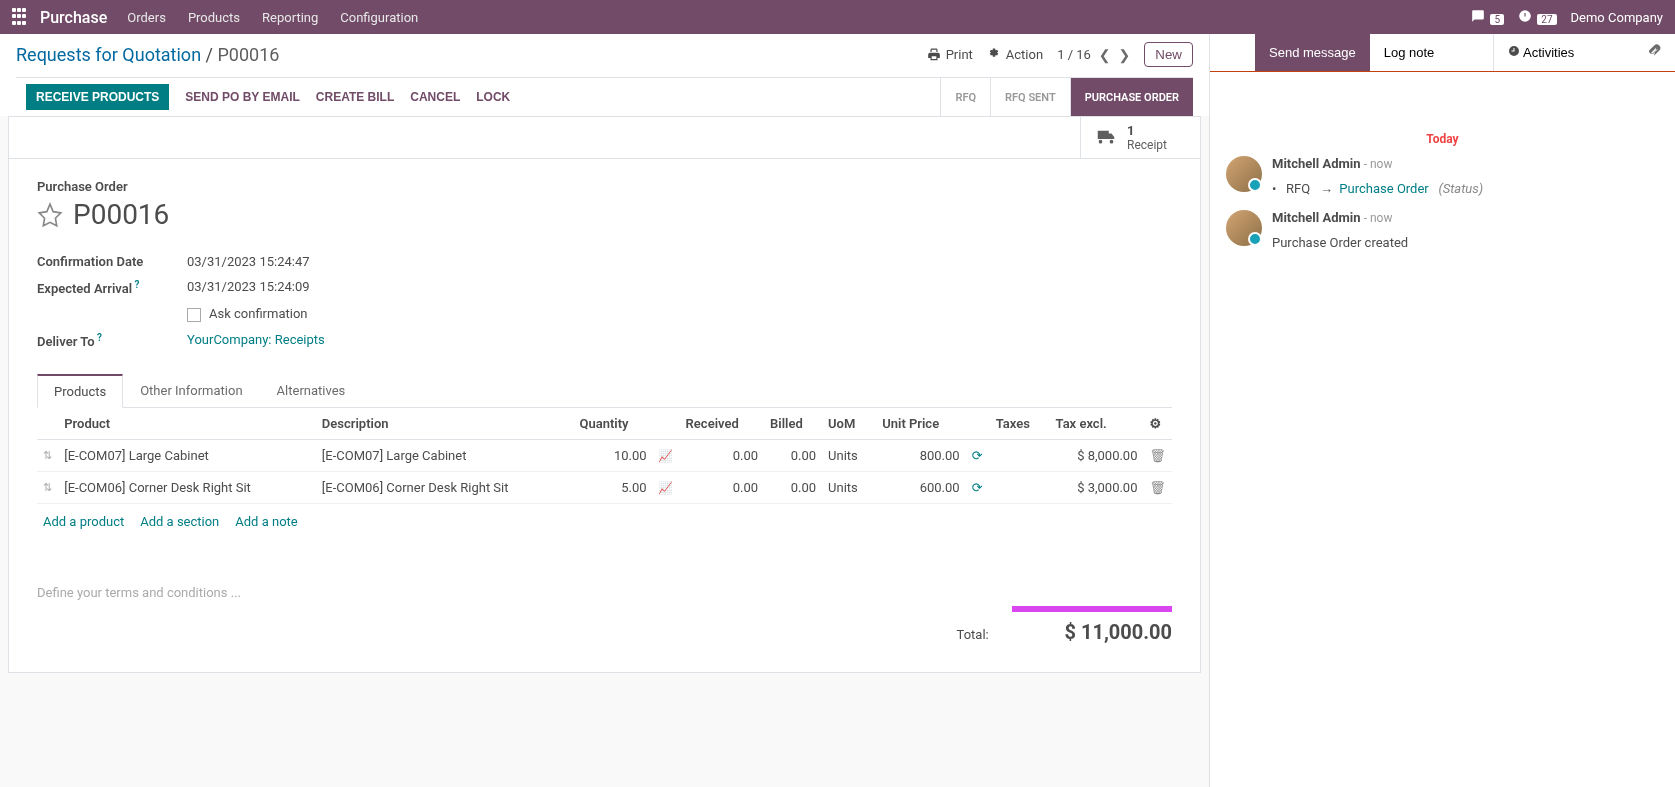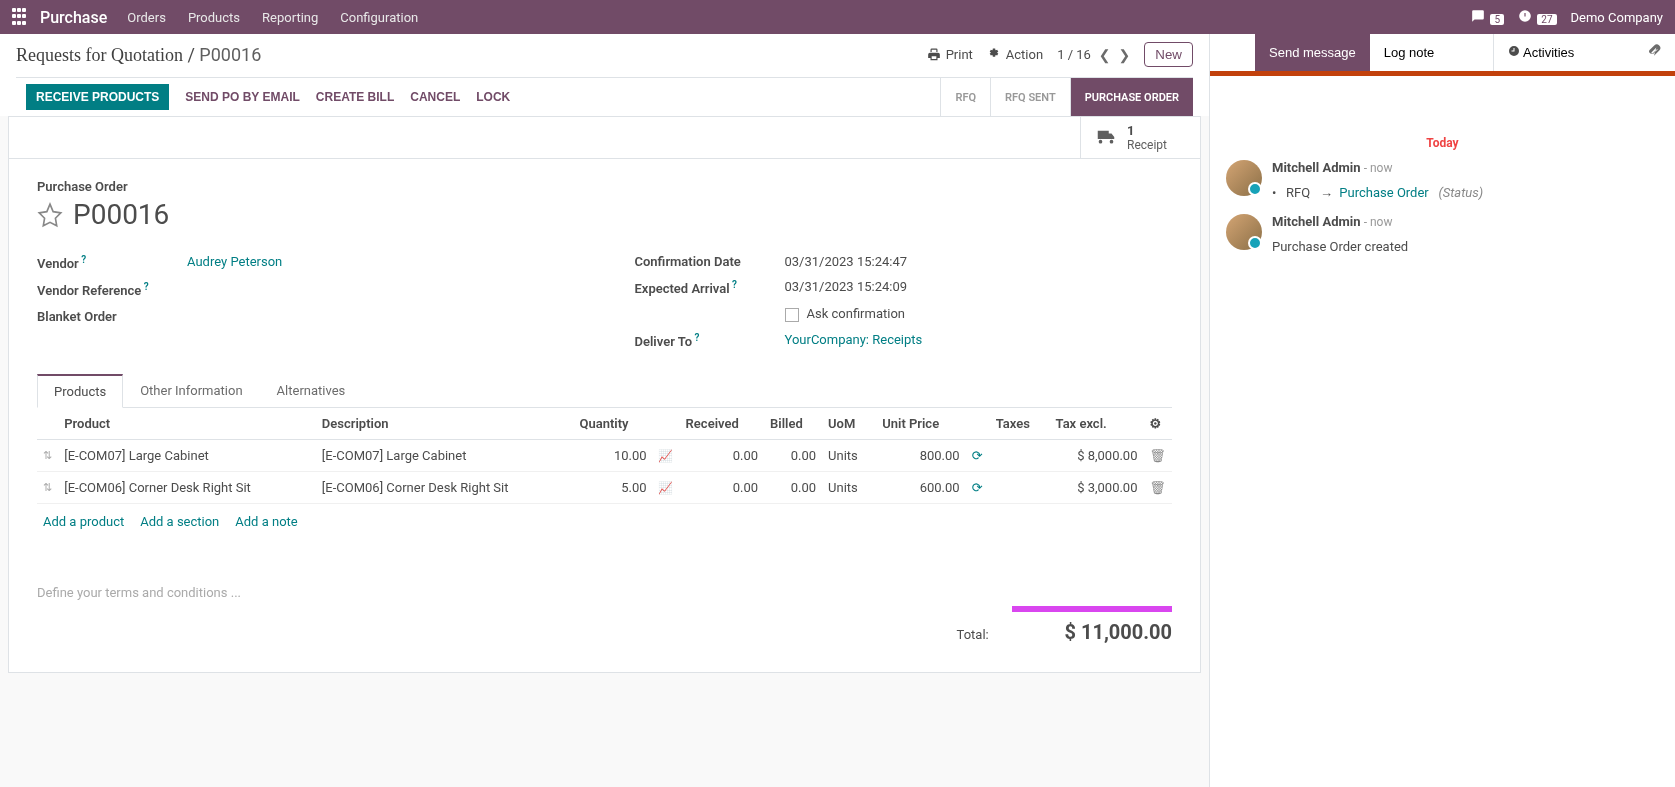--- a/index.html
+++ b/index.html
@@ -14,21 +14,21 @@
 .badge-light { background: #fff; color:#714b67; font-size: 10px; padding: 0 4px; border-radius: 2px; margin-left:2px;}
 .icon-sm { width:14px; height:14px; fill:#fff; }
 
 .main-layout { display: flex; }
 .left-panel { flex: 1; min-width: 0; }
 .right-panel { width: 466px; border-left: 1px solid #dee2e6; background: #fff; min-height: calc(100vh - 34px); }
 
 .control-panel { padding: 8px 16px 0; background: #fff; }
 .breadcrumb-row { display: flex; align-items: center; margin-bottom: 10px; }
 .breadcrumb { font-size: 18px; }
-.breadcrumb a { color: #404040; text-decoration: none; font-family: Liberation Serif, serif; }
+.breadcrumb a { color: #0369a1; text-decoration: none; }
 .breadcrumb .active { color: #5f5f5f; }
 .cp-right { margin-left: auto; display: flex; align-items: center; gap: 14px; font-size: 13px; }
 .cp-btn { color: #4c4c4c; cursor: pointer; display:inline-flex; align-items:center; gap:5px; }
 .pager { display: flex; align-items: flex-start; gap: 8px; }
 .pager-nav { font-size: 14px; color:#6c6c6c; cursor:pointer; }
 .btn-new { border: 1px solid #714b67; color: #714b67; background:#fff; padding: 4px 10px; border-radius: 4px; font-weight: 500; cursor:pointer; }
 
 .actionbar { display: flex; align-items: stretch; border-top: 1px solid #dee2e6; }
 .actionbar .btns { display: flex; gap: 16px; align-items: center; padding: 6px 10px; }
 .btn-primary { background: #017e84; color:#fff; border:none; padding: 6px 10px; font-weight:600; font-size:12px; cursor:pointer; }
@@ -73,21 +73,21 @@
 .chart-icon { color:#666; font-size:12px; cursor:pointer; }
 .refresh-icon { color:#017e84; cursor:pointer; }
 
 .footer-row { display:flex; margin-top:30px; padding-top:10px;flex-direction:column; }
 .terms-input { color:#aaa; font-size:13px; flex:1; padding:6px 0; }
 .total-box { text-align:right; min-width:260px;}
 .total-label { font-size:13px; color:#4c4c4c; margin-right:20px; }
 .total-value { font-size:20px; font-weight:700; color:#4c4c4c; border-top:6px solid #d946ef; padding-top:8px; display:inline-block; min-width:160px;}
 
 
-.chatter-top { display:flex; border-bottom:5px solid #c2410c;padding-left:45px; }
+.chatter-top { display:flex; border-bottom:1px solid #c2410c;padding-left:45px; }
 .btn-send { background:#714b67; color:#fff; border:none; padding:10px 14px; font-size:13px; font-weight:500; cursor:pointer; }
 .btn-log { background:#fff; border:none; padding:10px 14px; font-size:13px; cursor:pointer; }
 .btn-act { background:#fff; border:none; border-left:1px solid #dee2e6; padding:10px 14px; font-size:13px; cursor:pointer; margin-left:auto;}
 .attach { margin-left:auto; padding:10px 14px; color:#6c6c6c; cursor:pointer; }
 
 .chatter-body { padding:12px 16px; font-size:13px; }
 .chatter-date { text-align:center; font-weight:700; color:#ef4444; margin-bottom:10px; font-size:12px;margin-top:48px;}
 .msg { display:flex; gap:10px; margin-bottom:14px; }
 .avatar { width:36px; height:36px; border-radius:50%; background: linear-gradient(135deg,#d4a574,#8b6f47); position:relative; flex-shrink:0;}
 .avatar::after { content:''; position:absolute; bottom:0; right:0; width:10px; height:10px; background:#17a2b8; border-radius:50%; border:2px solid #fff; }
@@ -199,34 +199,20 @@
   </div>
   <div class="form-body">
     <div class="form-title-label">Purchase Order</div>
     <div class="title-row">
       <svg class="star" viewBox="0 0 24 24">
               <path d="M12 2l2.9 6.9L22 10l-5 5 1.2 7L12 18.8 5.8 22 7 15l-5-5 7.1-1.1L12 2z"></path>
             </svg>
       <div class="po-title">P00016</div>
     </div>
     <div class="fields-grid">
-      <div class="fields-col">
-        <div class="field-row">
-          <div class="field-label"><span>Vendor</span><sup> ?</sup></div>
-          <div class="field-value field-link">Audrey Peterson</div>
-        </div>
-        <div class="field-row">
-          <div class="field-label"><span>Vendor Reference</span><sup> ?</sup></div>
-          <div class="field-value"></div>
-        </div>
-        <div class="field-row">
-          <div class="field-label">Blanket Order</div>
-          <div class="field-value"></div>
-        </div>
-      </div>
       <div class="fields-col">
         <div class="field-row">
           <div class="field-label">Confirmation Date</div>
           <div class="field-value">03/31/2023 15:24:47</div>
         </div>
         <div class="field-row">
           <div class="field-label"><span>Expected Arrival</span><sup> ?</sup></div>
           <div class="field-value">03/31/2023 15:24:09</div>
         </div>
         <div class="field-row">

